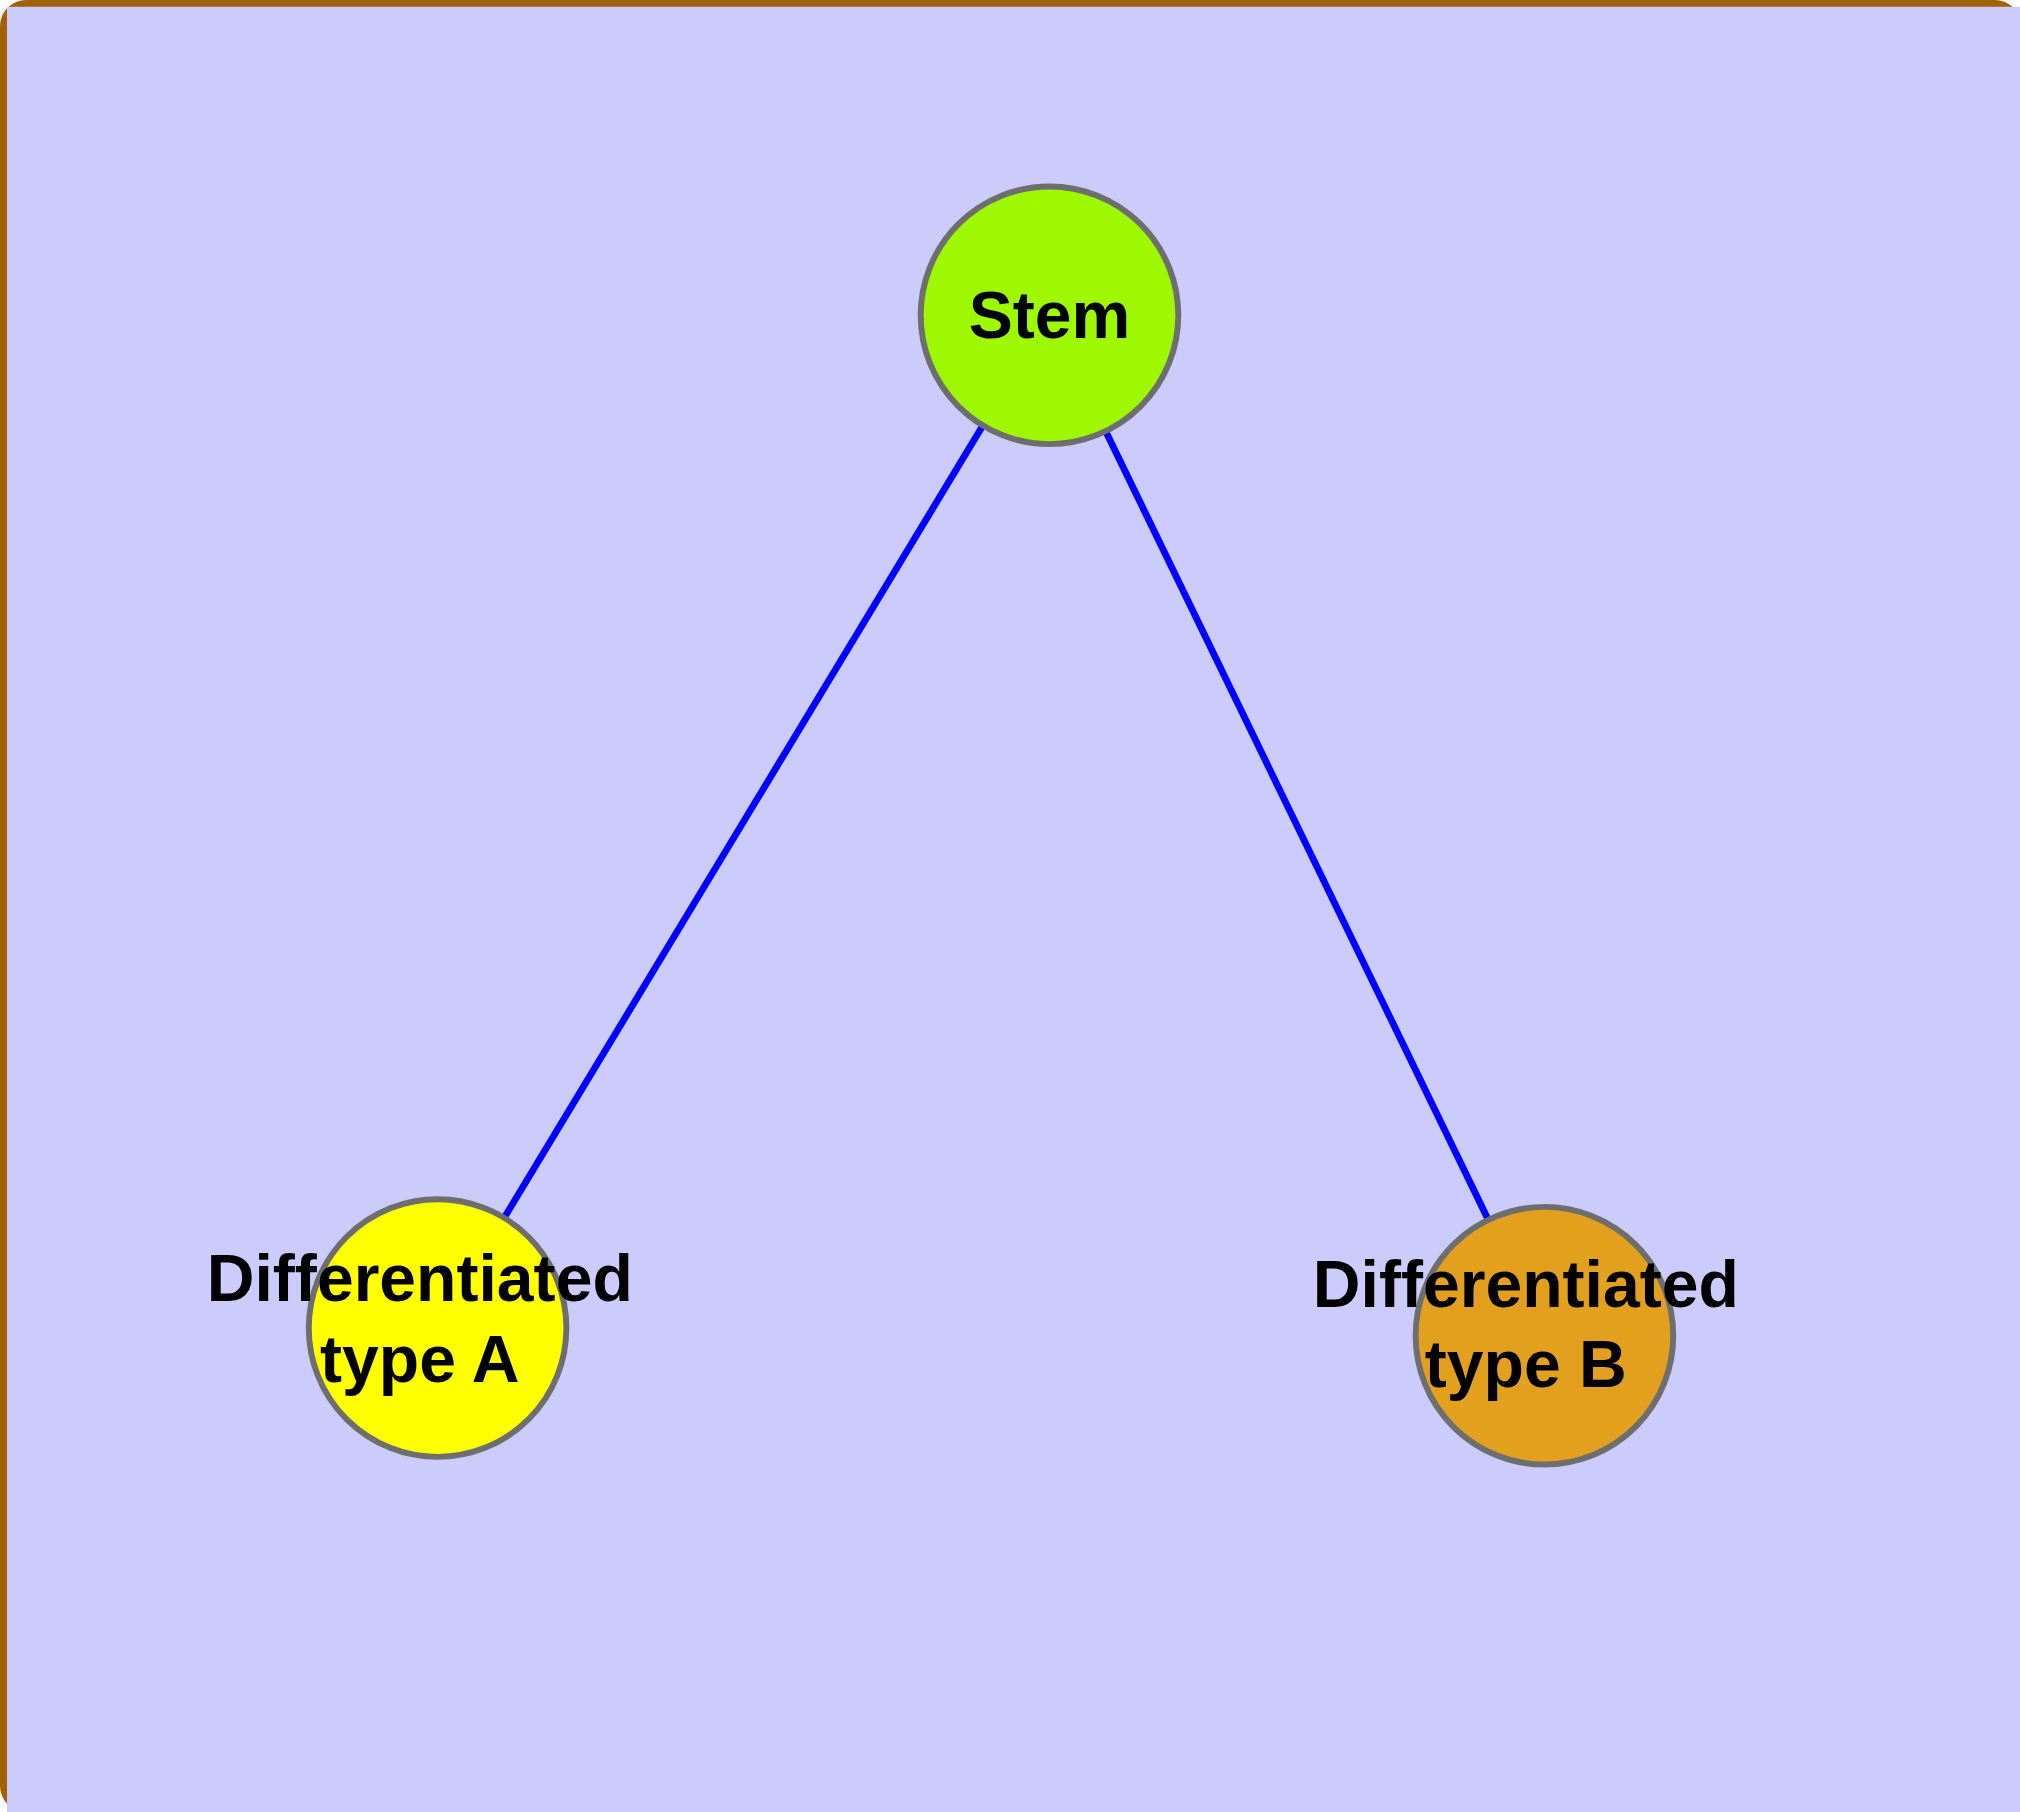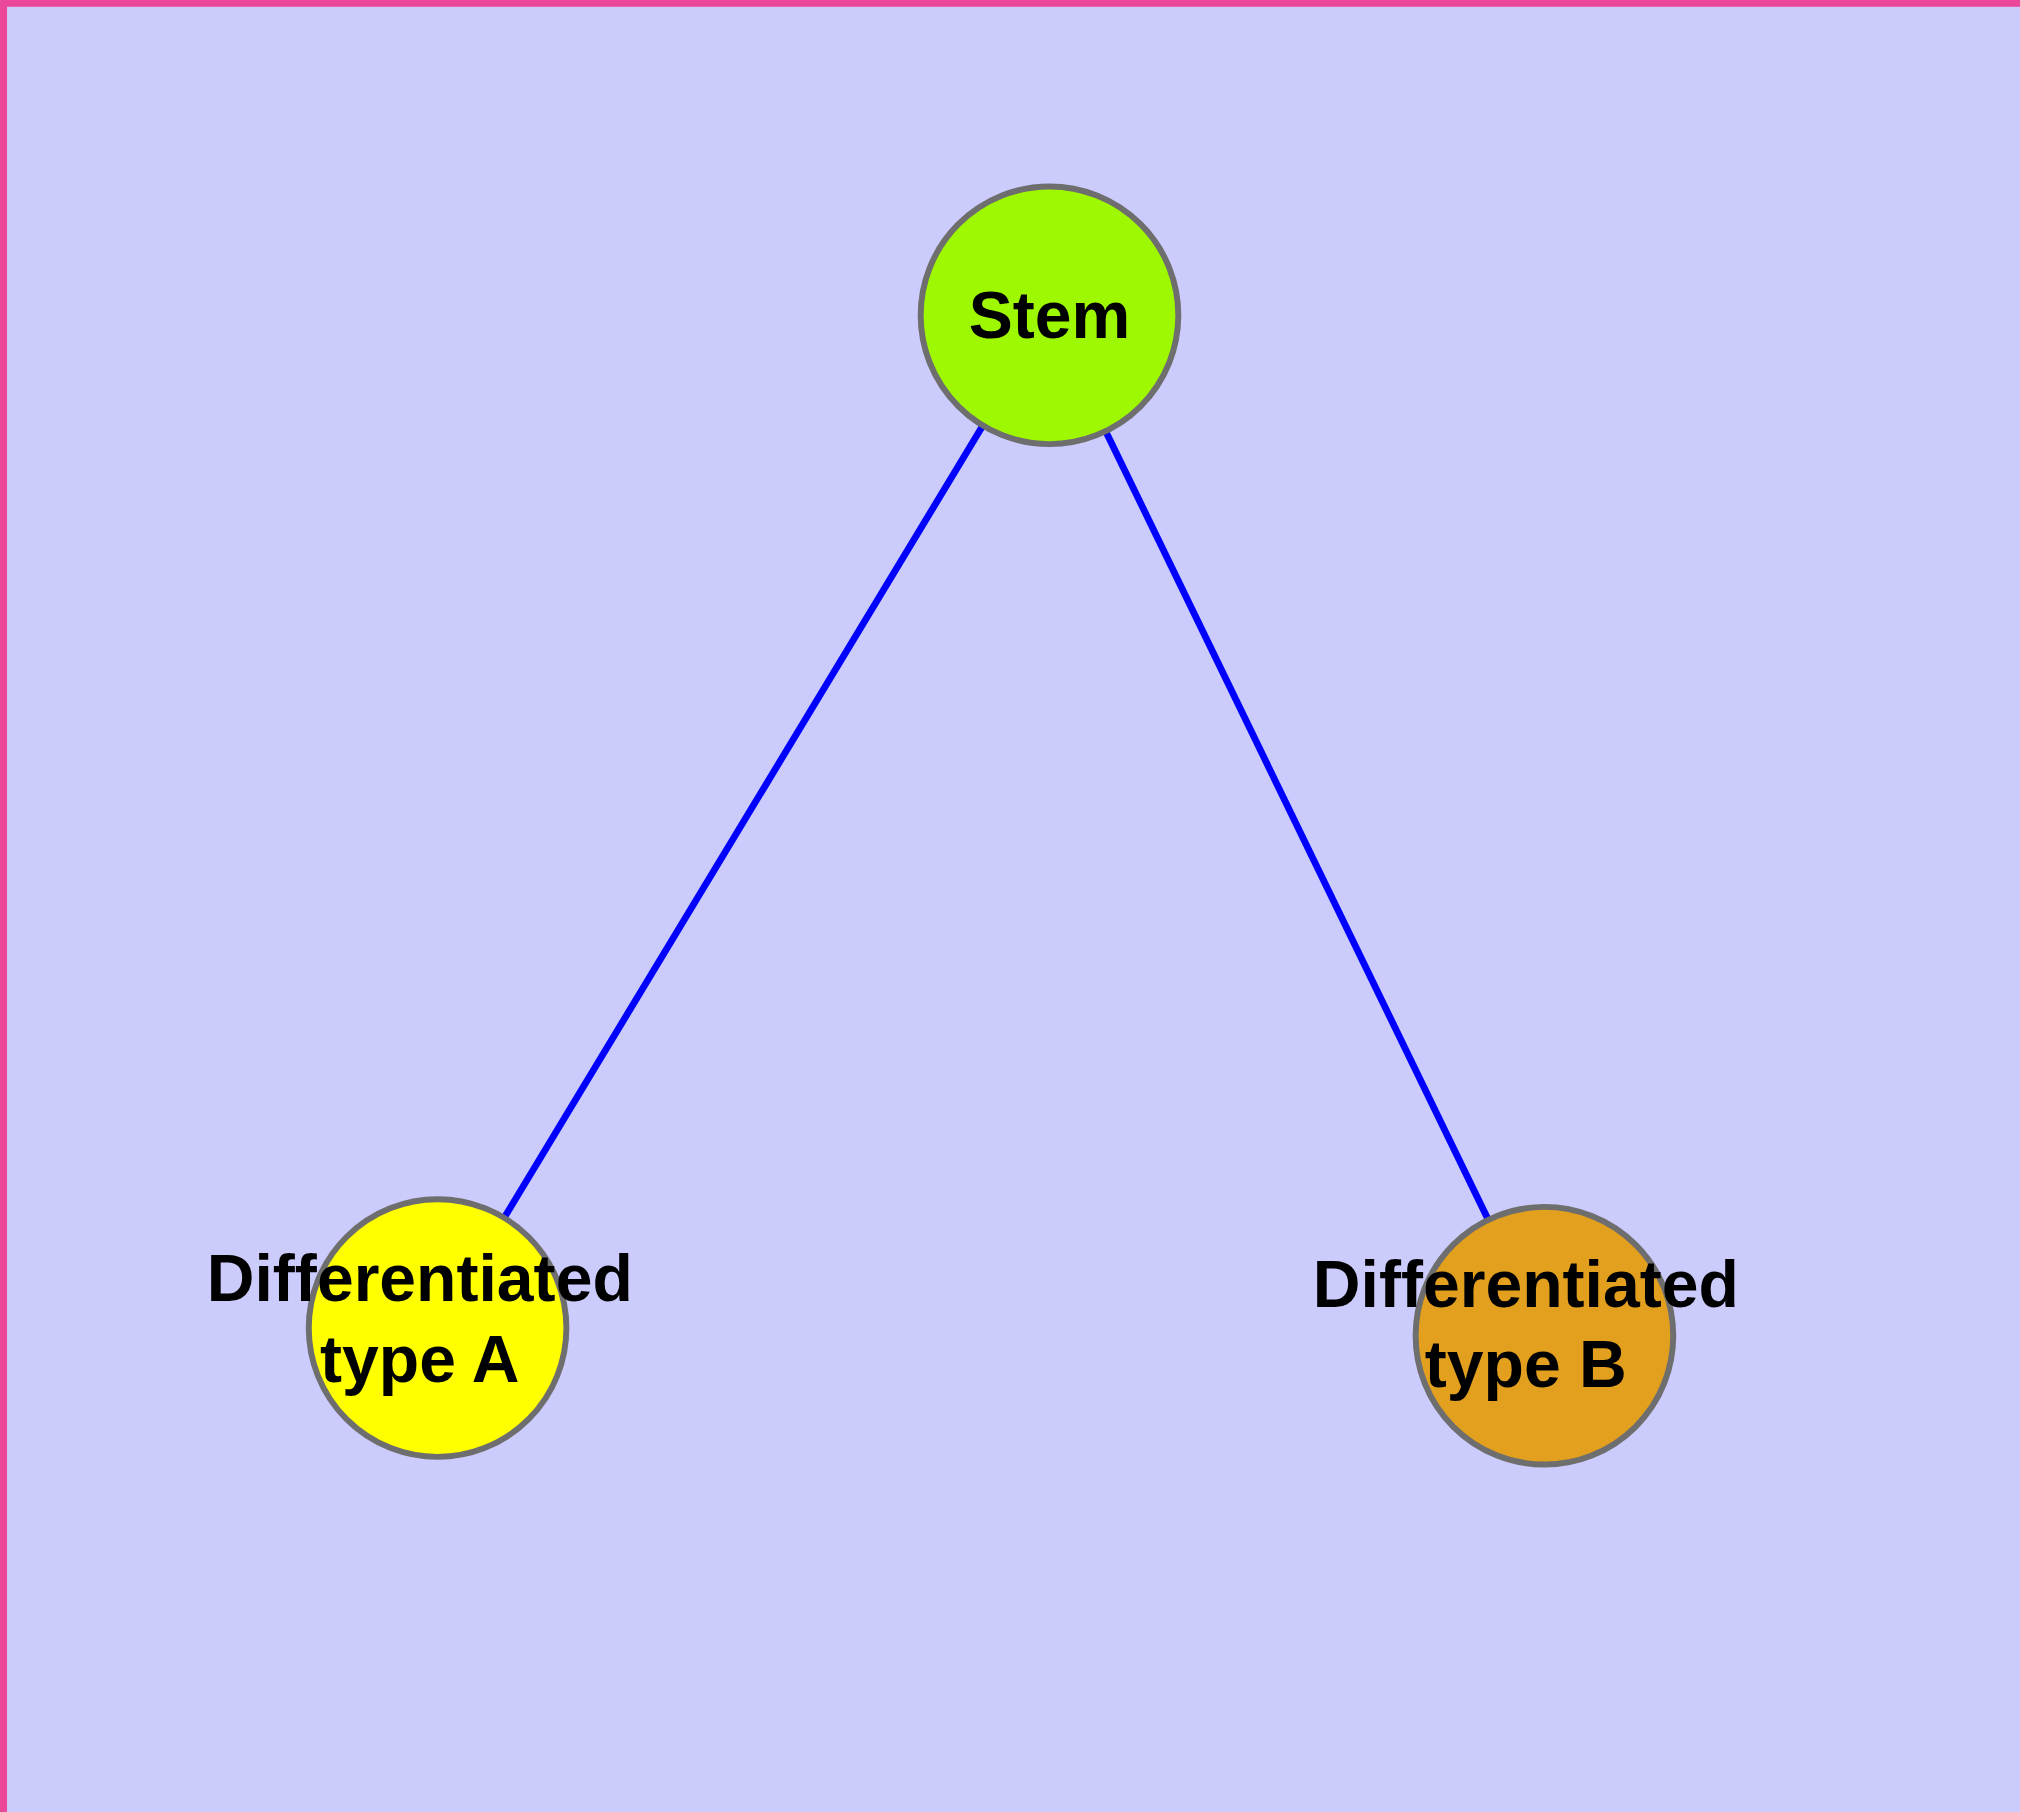--- a/index.html
+++ b/index.html
@@ -31,21 +31,21 @@
   .node-label-text {
     font-family: "Liberation Sans", sans-serif;
     font-weight: bold;
     fill: #000000;
     paint-order: normal;
   }
 </style>
 </head>
 <body style="width: 2021px; height: 1812px;">
 
-<div id="graph-canvas" style="background: #ec4899;">
+<div id="graph-canvas" style="background: #a16207; border-radius: 26px;">
   <svg id="graph-svg" viewBox="0 0 2384 2138" xmlns="http://www.w3.org/2000/svg">
 
     <rect id="bg-rect" x="8" y="8" width="2376" height="2130" fill="#ccccfc"></rect>
 
     <g id="edges-layer">
         <line x1="1160.4310142906597" y1="500.38634061310484" x2="593.5689857093403" y2="1438.6136593868953" stroke="#0000ff" stroke-width="8" stroke-linecap="butt"></line>
         <line x1="1303.4630272462132" y1="506.96144658294656" x2="1756.5369727537868" y2="1441.0385534170534" stroke="#0000ff" stroke-width="8" stroke-linecap="butt"></line>
       </g>
     <g id="nodes-layer">
         <circle cx="1238" cy="372" r="152" fill="#9ef801" stroke="#6e6e6e" stroke-width="7"></circle>

